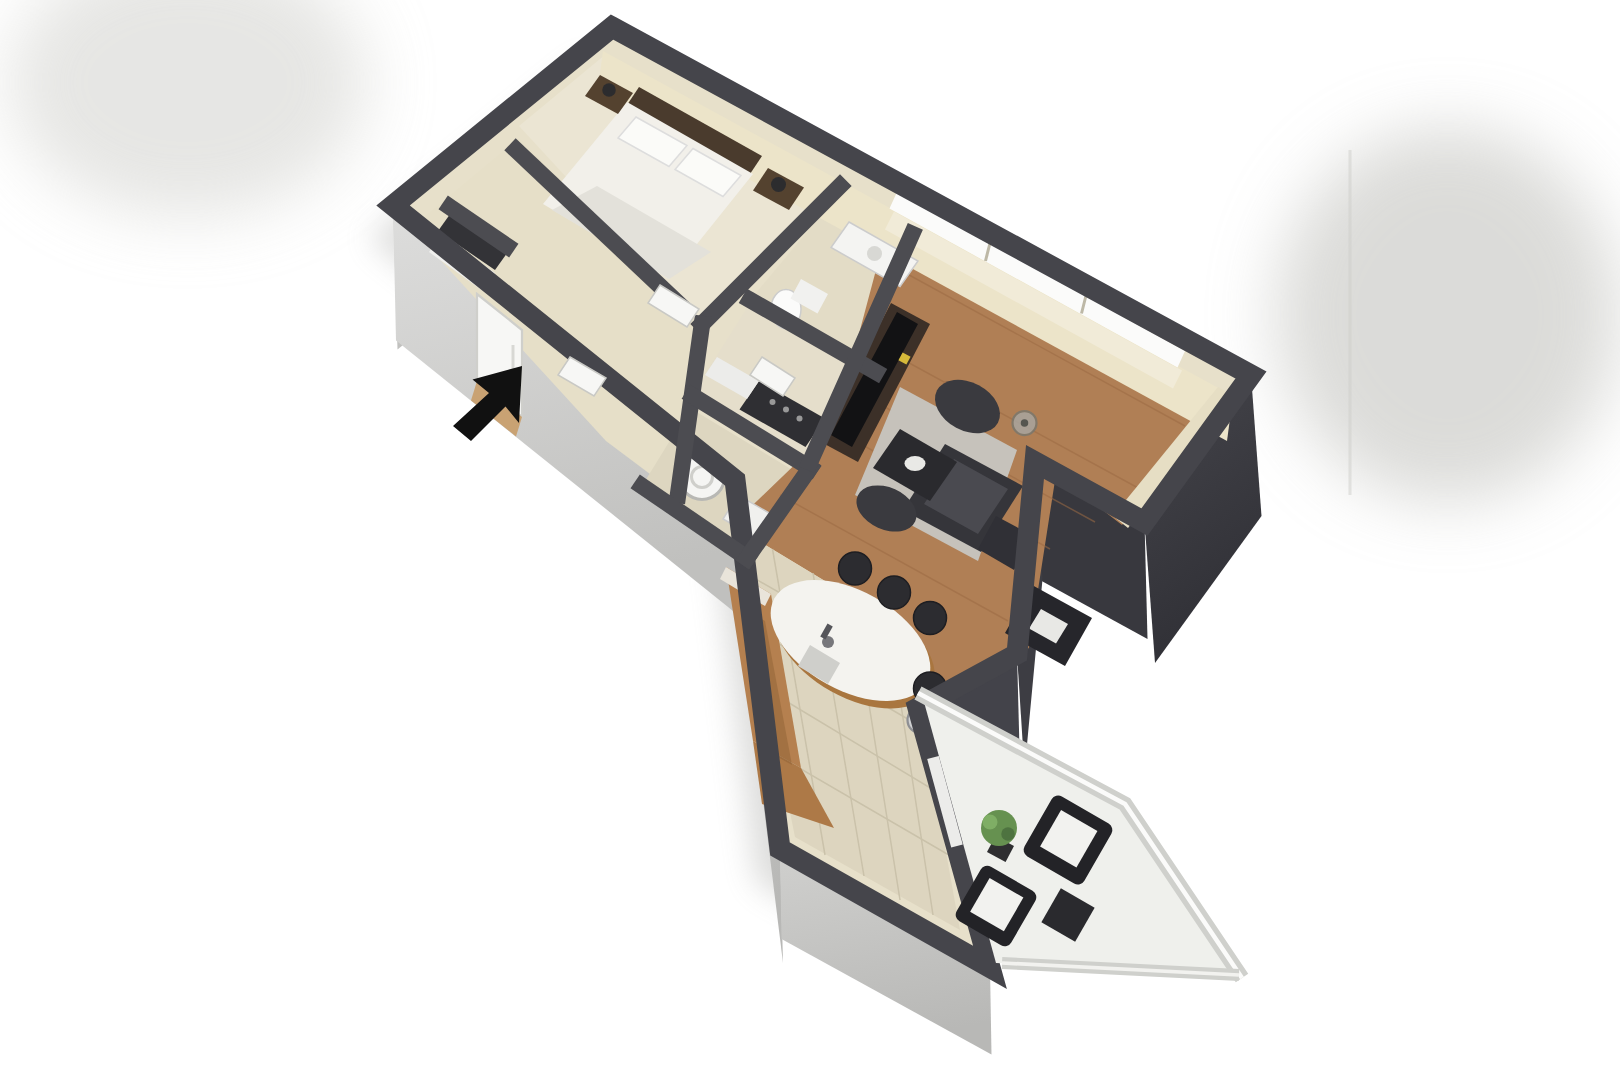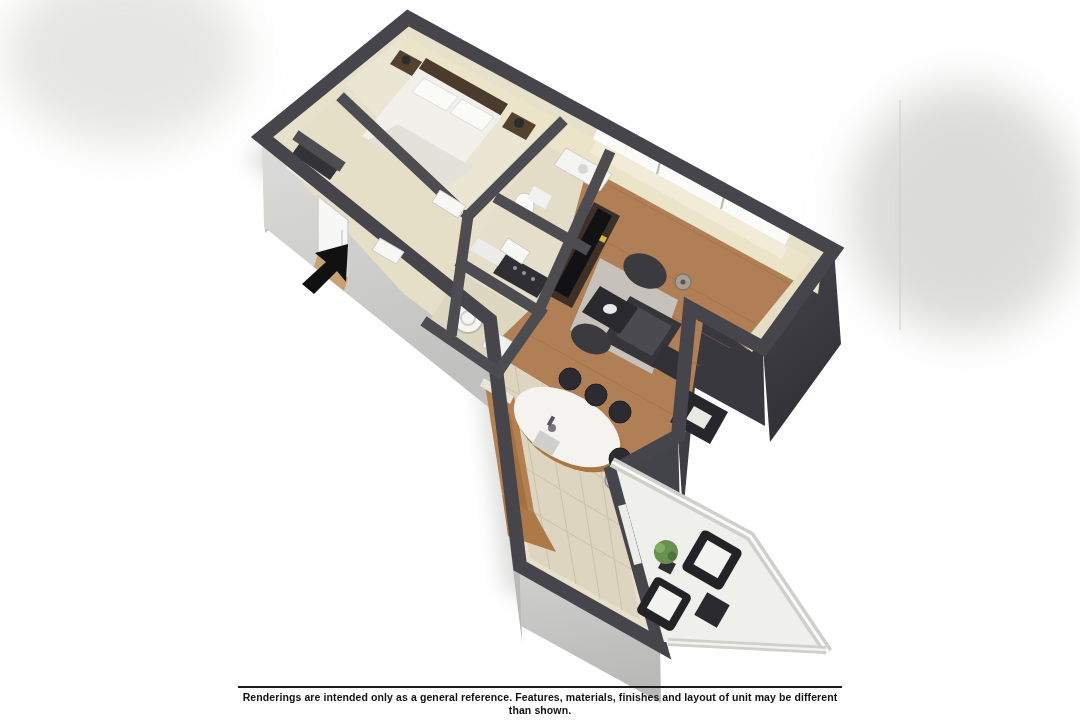--- a/index.html
+++ b/index.html
@@ -250,16 +250,13 @@
       </g>
       <g>
         <rect x="660" y="560" width="14" height="12" fill="#2e2e30" transform="rotate(28 667 566)"></rect>
         <circle cx="666" cy="552" r="12" fill="#669150"></circle>
         <circle cx="660" cy="548" r="5" fill="#7fae65"></circle>
         <circle cx="672" cy="556" r="4.5" fill="#4e7340"></circle>
       </g>
     </g>
   </svg>
 
-  <div id="footer">
-    <span>Renderings are intended only as a general reference. Features, materials, finishes and layout of unit may be different than shown.</span>
-  </div>
 </div>
 
 </body></html>

